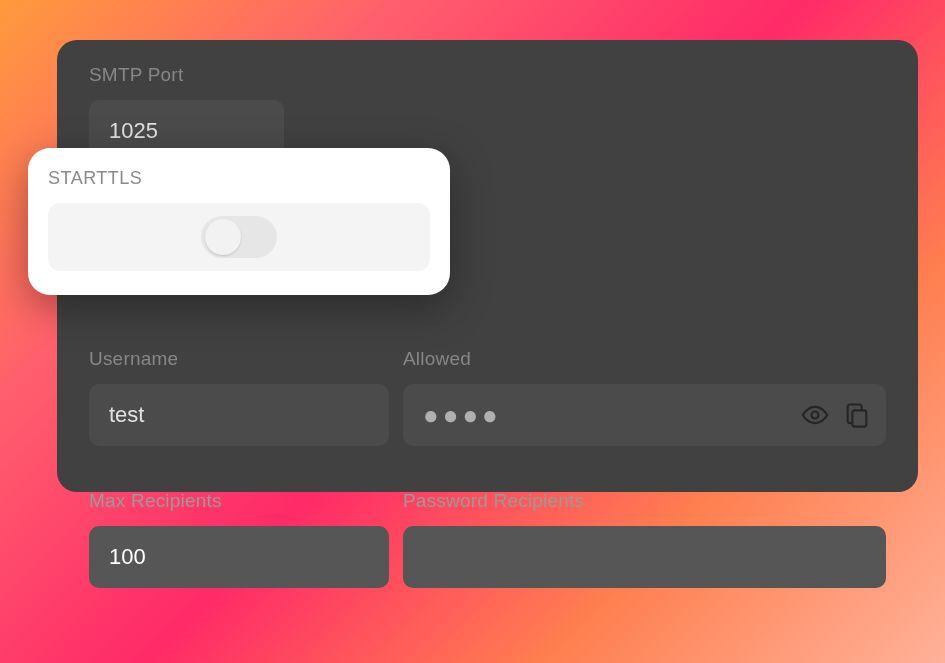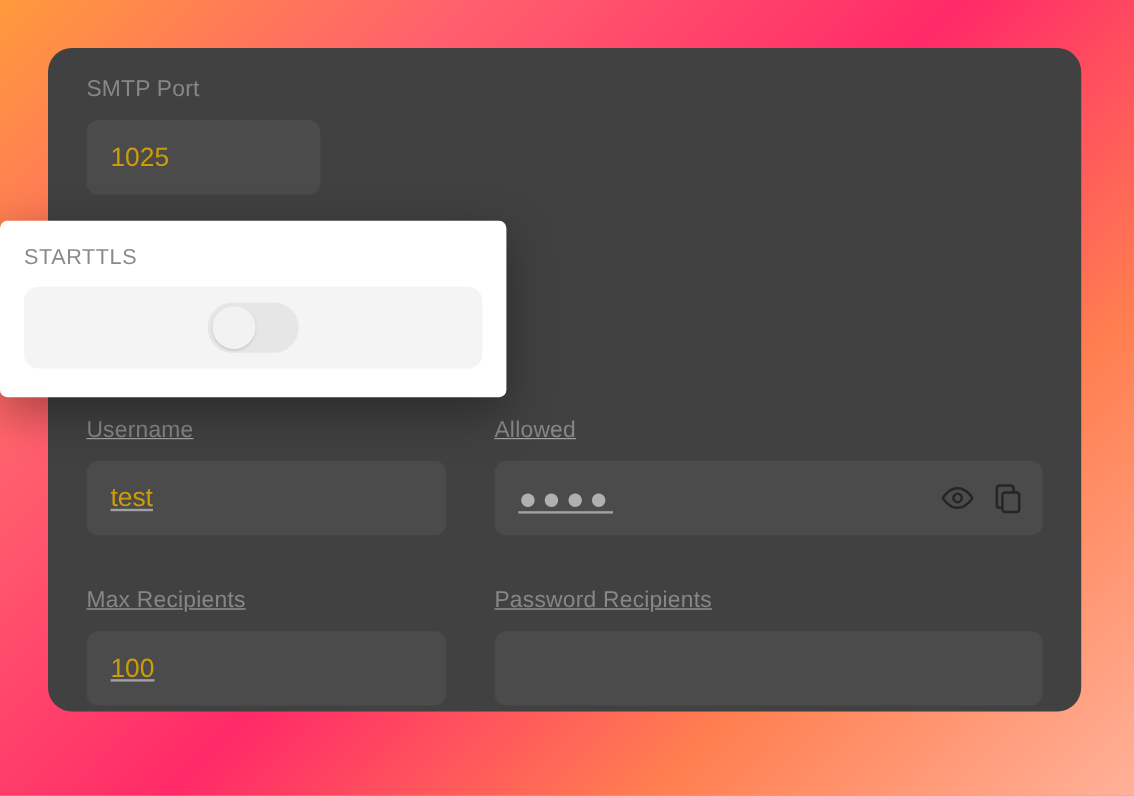--- a/index.html
+++ b/index.html
@@ -5,22 +5,22 @@
     * { box-sizing: border-box; margin: 0; padding: 0; }
     html, body { width: 945px; height: 663px; overflow: hidden; }
     body {
       font-family: -apple-system, BlinkMacSystemFont, "Segoe UI", Helvetica, Arial, sans-serif;
       background: linear-gradient(135deg,
         #ff9a3c 0%, #ff5f6d 25%, #ff2a68 50%, #ff7f50 75%, #ffb199 100%);
       position: relative;
     }
     .panel {
       position: absolute;
-      left: 40px; top: 40px;
-      width: 861px; height: 553px;
+      left: 57px; top: 40px;
+      width: 861px; height: 452px;
       background: #4a4a4a;
       border-radius: 20px;
       padding: 24px 32px;
       color: #b8b8b8;
     }
     .dimmer {
       position: absolute;
       inset: 0;
       background: rgba(0,0,0,0.12);
       border-radius: 20px;
@@ -39,49 +39,48 @@
       padding: 18px 20px;
       font-size: 22px;
       color: #c9c9c9;
       min-height: 62px;
       display: flex;
       align-items: center;
       position: relative;
     }
     .input-box input {
       background: transparent; border: none; outline: none;
-      font-size: 22px; color: #eab308; width: 100%;
+      font-size: 22px; color: #ffffff; width: 100%;
       font-family: inherit;
     }
     .input-box .dots { letter-spacing: 4px; font-size: 26px; line-height: 1; }
-    .row { display: flex; gap: 40px; text-decoration: underline; }
+    .row { display: flex; gap: 14px; }
     .col-half { flex: 1 1 0; }
     .w-port { width: 195px; }
     .password-icons {
       position: absolute; right: 14px; top: 50%; transform: translateY(-50%);
       display: flex; gap: 12px; align-items: center;
     }
     .icon-btn {
       width: 30px; height: 30px;
       display: flex; align-items: center; justify-content: center;
       color: #2b2b2b;
       cursor: pointer;
     }
     .icon-btn svg { width: 28px; height: 28px; stroke: currentColor; fill: none; stroke-width: 1.8; }
     
     .popover {
       position: absolute;
-      left: 0; top: 148px;
+      left: 28px; top: 148px;
       width: 422px;
       background: #ffffff;
-      border-radius: 6px;
+      border-radius: 22px;
       box-shadow: 0 12px 40px rgba(0,0,0,0.35);
       padding: 20px 20px 24px 20px;
       z-index: 10;
-      margin-top: 36px;
     }
     .toggle-row { display: flex; gap: 20px; }
     .toggle-col { flex: 1 1 0; }
     .toggle-label {
       font-size: 18px; color: #8a8a8a;
       margin-bottom: 14px; letter-spacing: 0.5px;
     }
     .toggle-shell {
       background: #f4f4f4;
       border-radius: 12px;

